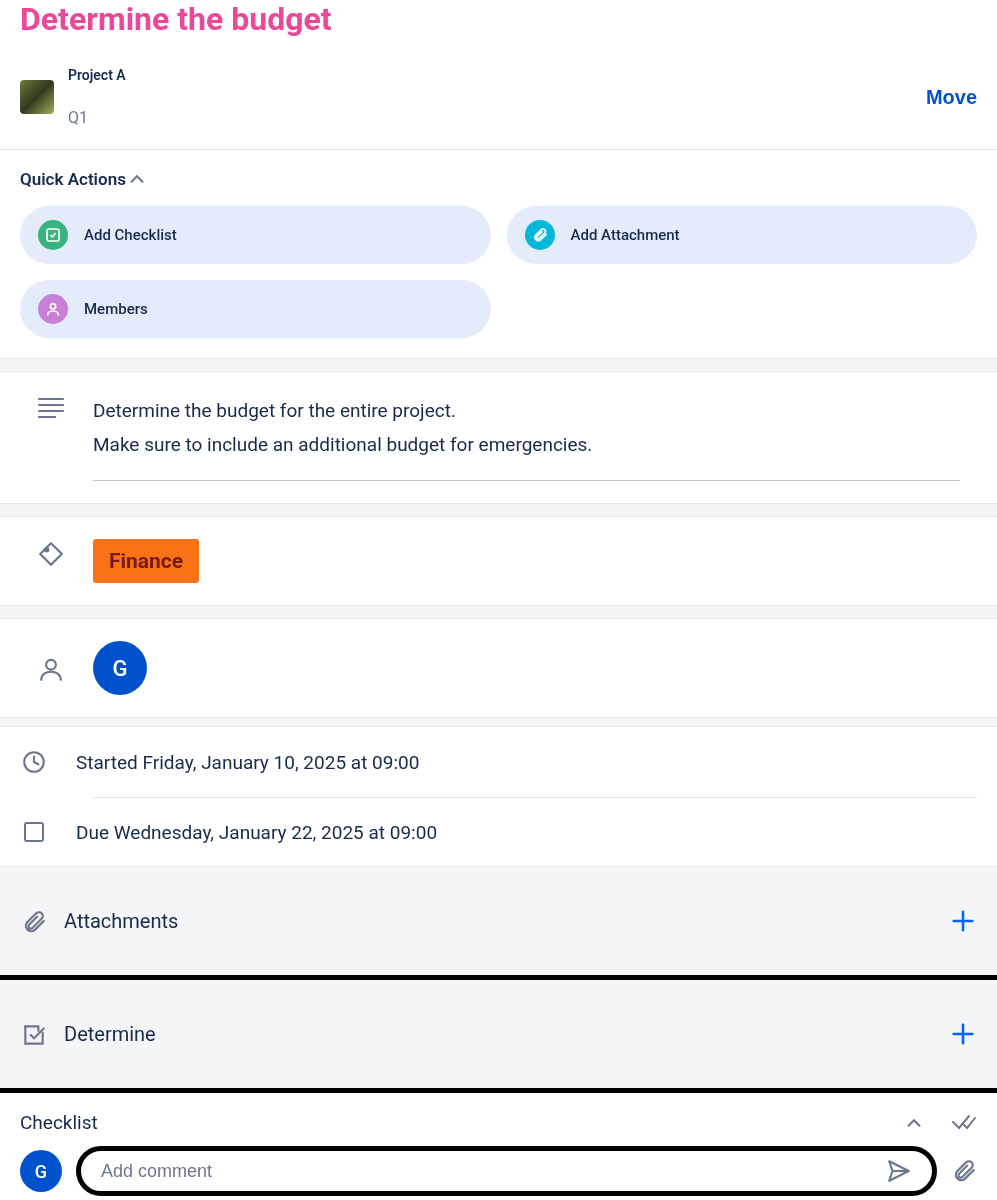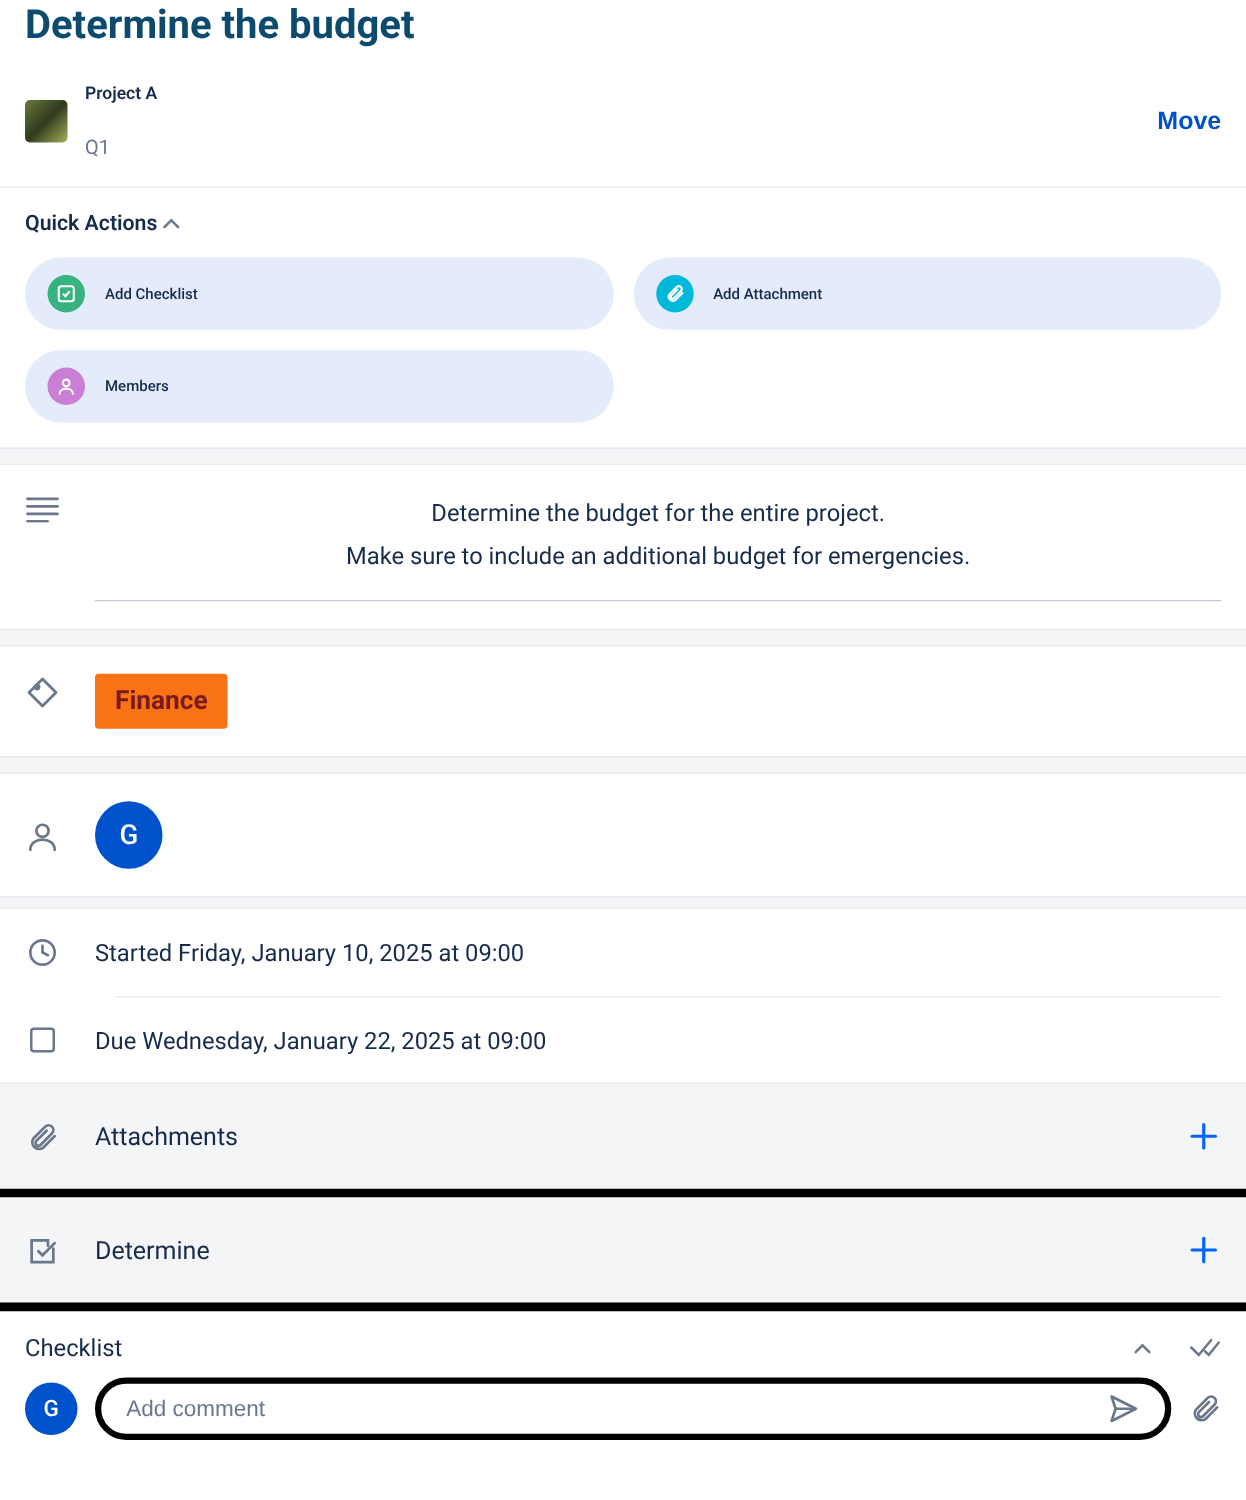--- a/index.html
+++ b/index.html
@@ -1,52 +1,52 @@
 <!DOCTYPE html>
 <html><head>
 <meta charset="utf-8">
 <style>
 * { box-sizing: border-box; margin: 0; padding: 0; }
 body { font-family: -apple-system, BlinkMacSystemFont, "Segoe UI", Roboto, Helvetica, Arial, sans-serif; background: #fff; color: #172b4d; width: 997px; }
 .header { padding: 0 20px 20px 20px; }
-.title { font-size: 32px; font-weight: 700; color: #0c4a6e; margin-bottom: 28px; }
+.title { font-size: 32px; font-weight: 700; color: #ec4899; margin-bottom: 28px; }
 .project-row { display: flex; align-items: center; justify-content: space-between; }
 .project-info { display: flex; align-items: center; gap: 14px; }
 .project-thumb { width: 34px; height: 34px; border-radius: 4px; background: linear-gradient(135deg,#6b7b3a 0%,#2f3a1e 50%,#a8b05a 100%); }
 .project-text { display: flex; flex-direction: column; line-height: 1.3; }
 .project-name { font-size: 14px; font-weight: 600; color: #172b4d; }
 .project-sub { font-size: 16px; color: #6b778c; margin-top: 24px; }
 .move-btn { font-size: 20px; font-weight: 600; color: #0052cc; background: none; border: none; cursor: pointer; }
 .sep { height: 1px; background: #e6e8eb; }
 .big-sep { height: 14px; background: #f4f5f7; border-top:1px solid #e6e8eb; border-bottom:1px solid #e6e8eb;}
 .quick-actions { padding: 18px 20px 20px 20px; }
 .qa-header { display: flex; align-items: center; margin-bottom: 16px; }
 .qa-title { font-size: 17px; font-weight: 600; color: #172b4d; }
 .chevron { color: #6b778c; }
 .qa-grid { display: flex; flex-wrap: wrap; gap: 16px; }
 .qa-pill { flex: 0 0 calc(50% - 8px); background: #e4ecfb; border-radius: 999px; padding: 14px 18px; display: flex; align-items: center; gap: 16px; cursor: pointer; }
 .qa-icon { width: 30px; height: 30px; border-radius: 50%; display: flex; align-items: center; justify-content: center; flex-shrink: 0; }
 .qa-icon.green { background: #36b37e; }
 .qa-icon.teal { background: #00b8d9; }
 .qa-icon.purple { background: #c97fd6; }
-.qa-label { font-size: 12px; font-weight: 500; color: #172b4d; }
-.section { padding: 22px 20px; display: flex; align-items: flex-start; gap: 28px; text-align: center; }
+.qa-label { font-size: 15px; font-weight: 500; color: #172b4d; }
+.section { padding: 22px 37px; display: flex; align-items: flex-start; gap: 28px; }
 .section-icon { width: 28px; flex-shrink:0; color: #6b778c; display:flex; justify-content:center; padding-top:2px;}
 .desc-block { flex: 1; }
 .desc-line { font-size: 19px; color: #172b4d; line-height: 1.8; }
 .desc-rule { height:1px; background:#c1c7d0; margin-top:18px; }
 .tag { display: inline-block; background: #f97316; color: #7a1a1a; font-size: 21px; font-weight: 700; padding: 10px 16px; border-radius: 3px; }
 .avatar { width: 54px; height: 54px; border-radius: 50%; background: #0052cc; color: #fff; display: flex; align-items: center; justify-content: center; font-size: 22px; font-weight: 500; }
 .avatar.small { width: 42px; height: 42px; font-size: 18px; }
 .date-section { padding: 0 20px; }
 .date-row { display: flex; align-items: center; gap: 28px; padding: 22px 0; }
 .date-icon { width: 28px; flex-shrink:0; color:#6b778c; display:flex; justify-content:center;}
 .date-text { font-size: 19px; color: #172b4d; }
 .thin-sep { height:1px; background:#e6e8eb; margin-left:72px;}
-.list-header { background: #f4f5f7; padding: 28px 20px; display: flex; align-items: center; gap: 28px; border-top:1px solid #e6e8eb; border-bottom:7px solid #000000;}
+.list-header { background: #f4f5f7; padding: 40px 20px; display: flex; align-items: center; gap: 16px; border-top:1px solid #e6e8eb; border-bottom:5px solid #000000;}
 .list-header:last-of-type { border-bottom:1px solid #e6e8eb;}
 .list-title { font-size: 20px; color: #172b4d; flex: 1; }
 .plus-btn { color: #0065ff; cursor: pointer; }
 .checklist-row { padding: 18px 20px 0 20px; display: flex; align-items: center; gap: 20px;}
 .checklist-title { font-size: 19px; color: #172b4d; flex:1;}
 .checklist-icons { display:flex; gap:26px; color:#6b778c;}
 .comment-bar { padding: 12px 20px 12px 20px; display: flex; align-items: center; gap: 14px; background:#fff;}
 .comment-input-wrap { flex: 1; display: flex; align-items: center; border: 5px solid #000000; border-radius: 999px; padding: 0 16px 0 20px; height: 50px; }
 .comment-input { flex: 1; border: none; outline: none; font-size: 18px; color: #172b4d; background: transparent; }
 .comment-input::placeholder { color: #6b778c; }

